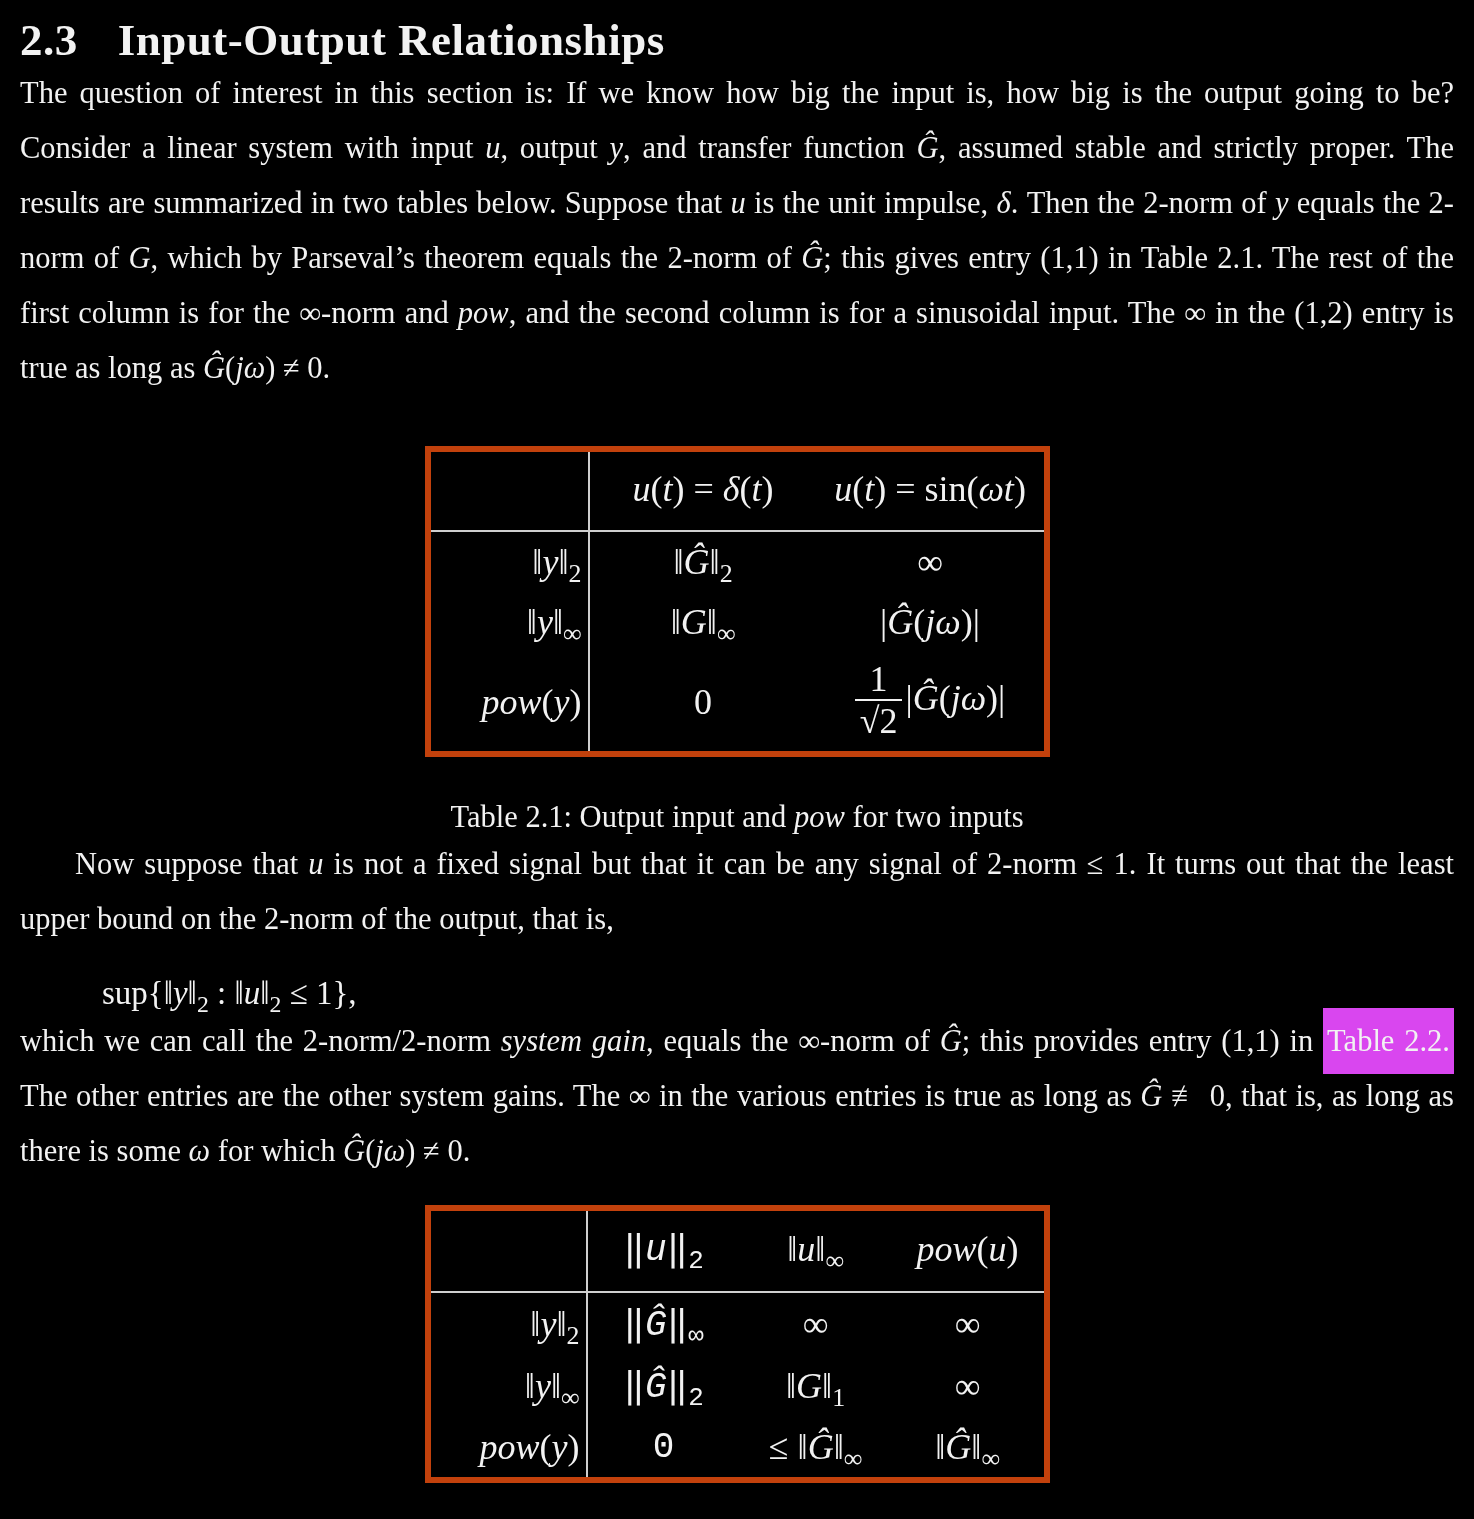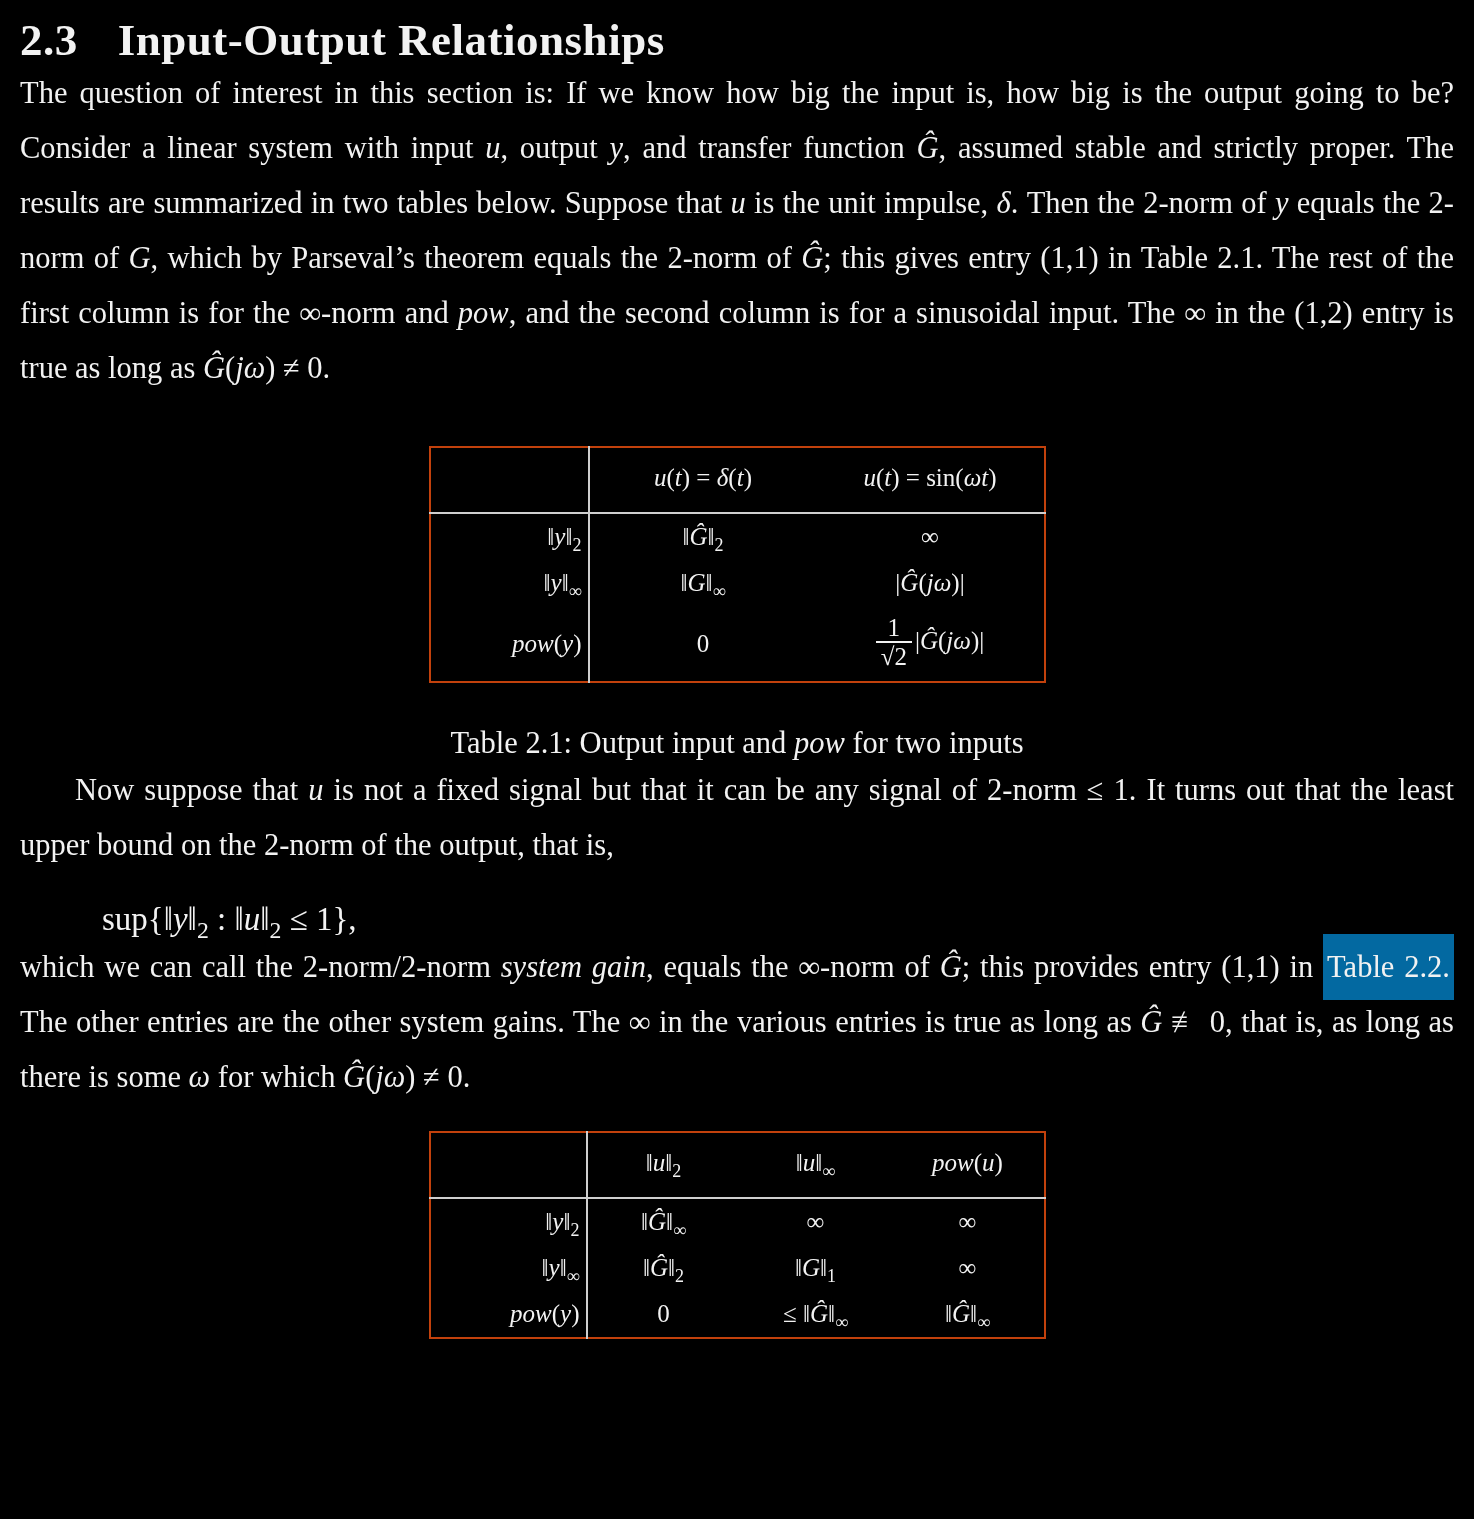--- a/index.html
+++ b/index.html
@@ -28,31 +28,31 @@
   .p2{margin-top:36px;text-indent:55px;}
   .p3{margin-top:30px;}
   .eq{
     margin:26px 0 0 82px;
     font-size:33px;
     line-height:41px;
   }
   .i{font-style:italic;}
   sub{font-size:0.72em;line-height:0;}
   .hl{
-    background:#0369a1;
+    background:#d946ef;
     padding:16px 4px;
   }
   .tblwrap1{margin-top:50px;}
   .tblwrap2{margin-top:26px;}
   table.mtable{
     border-collapse:collapse;
     table-layout:fixed;
     margin:0 auto;
-    font-size:25px;
-    border:2px solid #c2410c;
+    font-size:36px;
+    border:6px solid #c2410c;
   }
   table.t1{width:565px;}
   table.t2{width:553px;}
   .mtable td{
     text-align:center;
     padding:9px 6px;
     vertical-align:middle;
   }
   .mtable td.rowlabel{
     border-right:2px solid #cfcfcf;
@@ -61,21 +61,21 @@
   }
   .mtable tr.header td{
     border-bottom:2px solid #cfcfcf;
     padding-top:16px;
     padding-bottom:20px;
   }
   .t1 td:nth-child(1){width:135px;}
   .t1 td:nth-child(2){width:215px;}
   .t1 td:nth-child(3){width:215px;}
   .t2 td:nth-child(1){width:133px;}
-  .t2 td:nth-child(2){width:140px;}
+  .t2 td:nth-child(2){width:140px;font-family:Liberation Mono, monospace;}
   .t2 td:nth-child(3){width:140px;}
   .t2 td:nth-child(4){width:140px;}
   .caption{
     text-align:center;
     font-size:30.5px;
     line-height:40px;
   }
   .cap1{margin-top:40px;}
   .cap2{margin-top:34px;}
   .frac{

